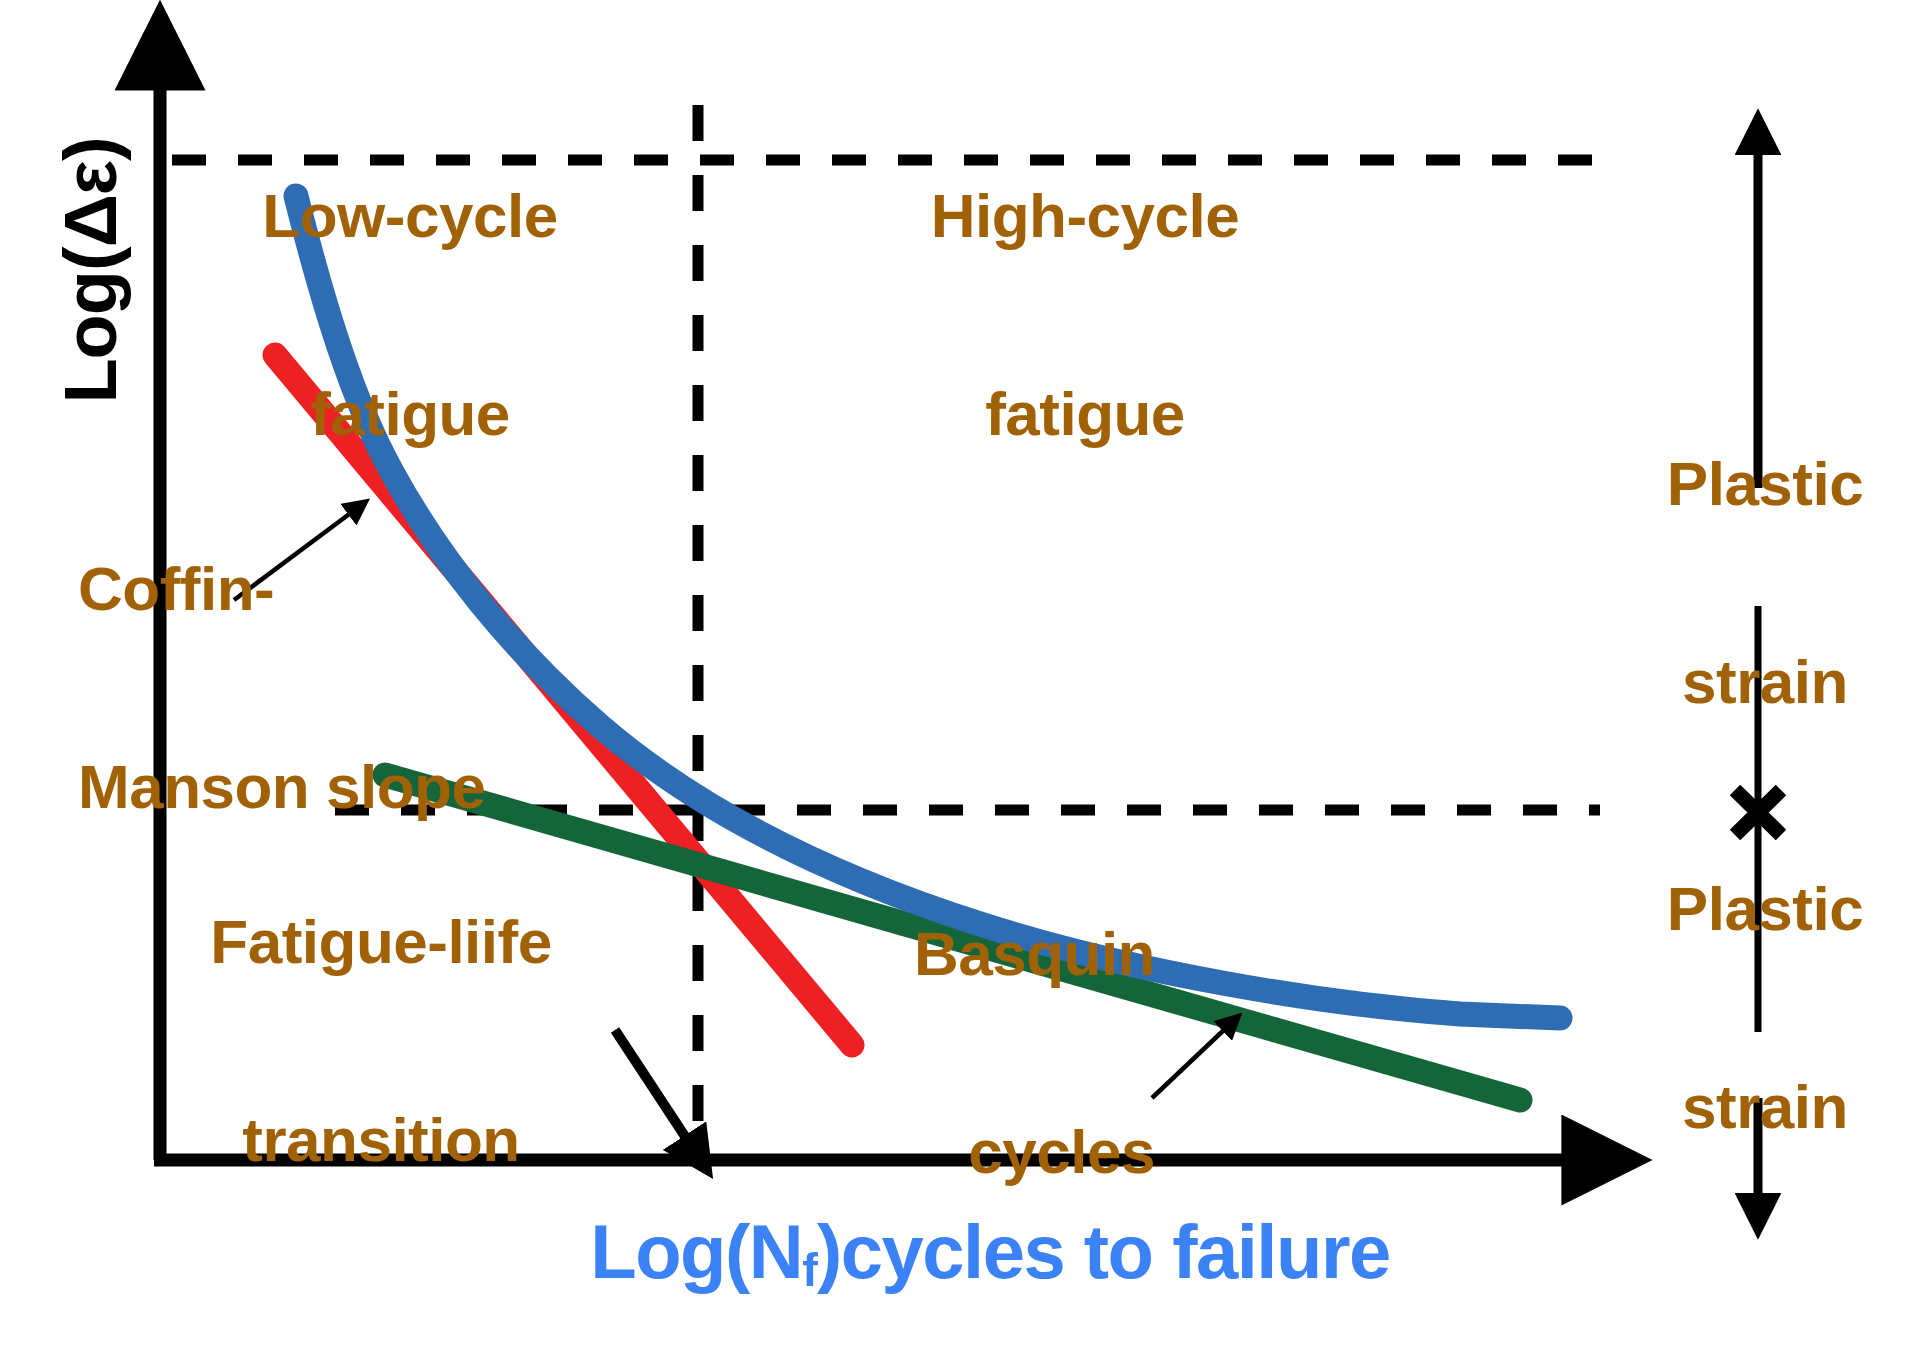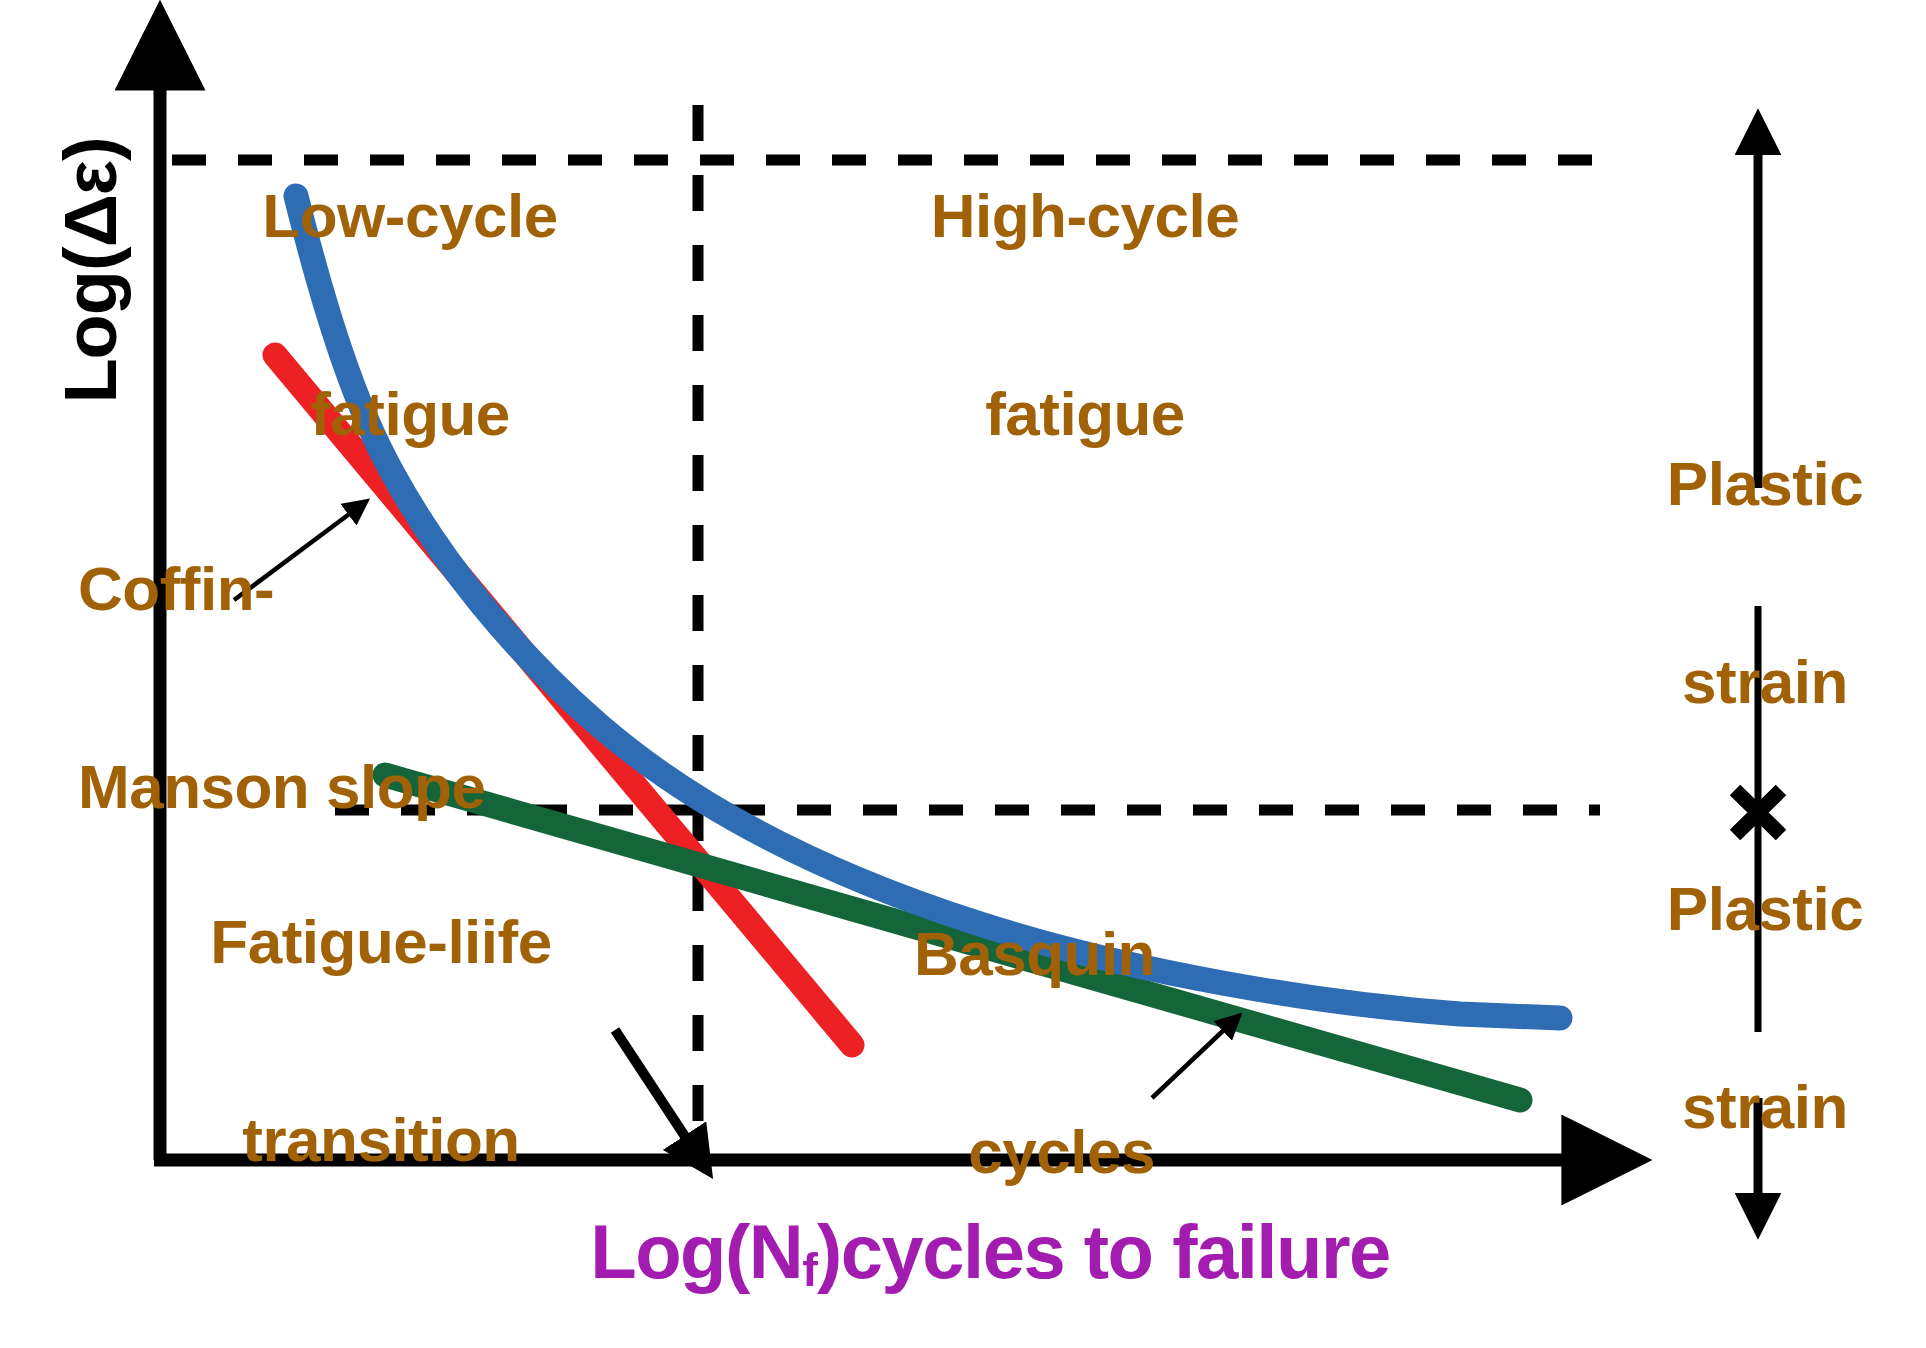--- a/index.html
+++ b/index.html
@@ -45,21 +45,21 @@
     letter-spacing:-1px;
   }
   #xlabel{
     position:absolute;
     left:400px;
     top:1208px;
     width:1180px;
     text-align:center;
     font-size:76px;
     font-weight:700;
-    color:#a21caf;
+    color:#3b82f6;
     white-space:pre;
     letter-spacing:-1.5px;
   }
   #xlabel sub{
     font-size:0.62em;
     vertical-align:-0.18em;
     letter-spacing:-1px;
   }
 
   #lbl-lowcycle{ left:250px;  top:52px;  width:320px; font-size:62px; }

